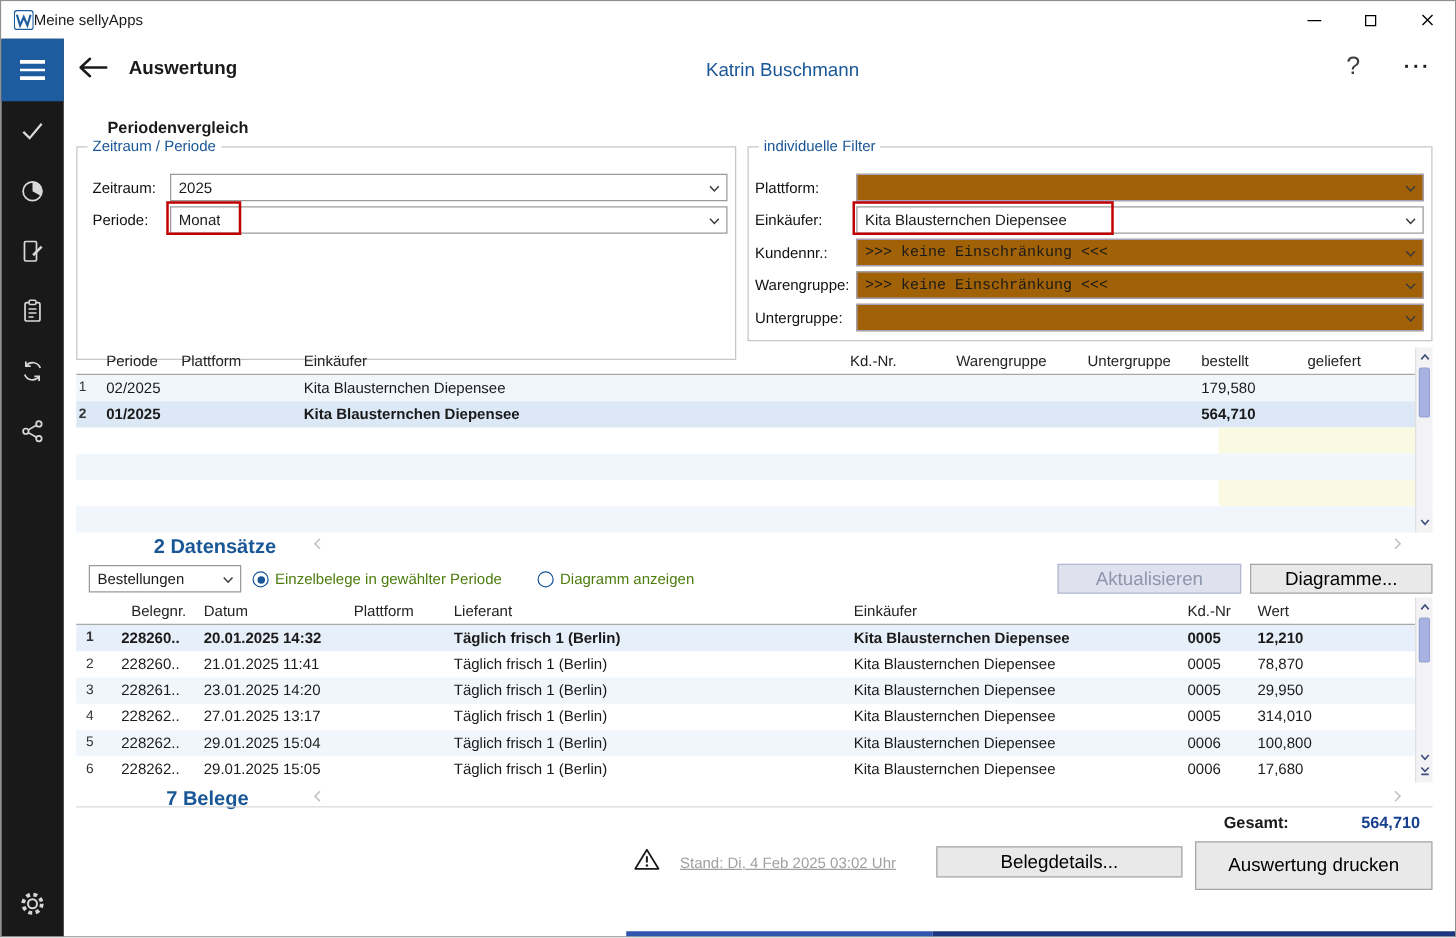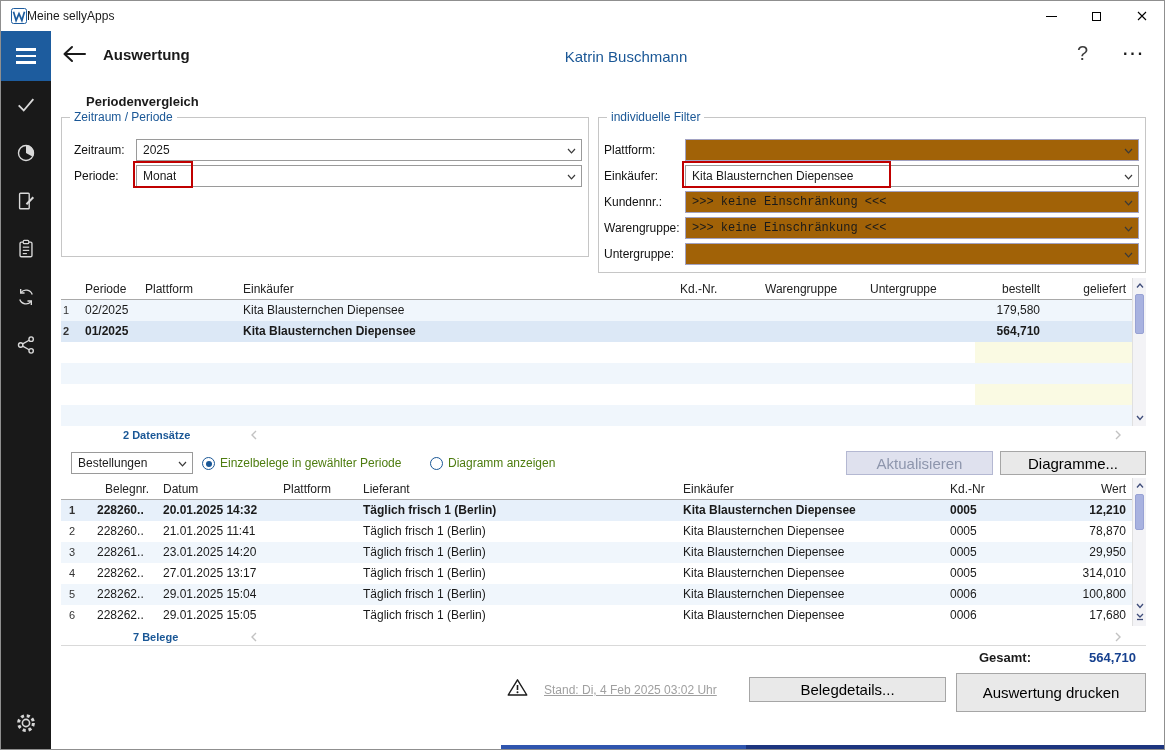--- a/index.html
+++ b/index.html
@@ -44,35 +44,35 @@
   
   .ptable, .dtable { position:absolute; left:60px; width:1085px; height:148px; }
   .pgrid { display:grid; grid-template-columns:20px 60px 98px 437px 85px 105px 95px 85px 86px; width:1071px; }
   .dgrid { display:grid; grid-template-columns:22px 76px 120px 80px 320px 267px 60px 126px; width:1071px; }
   .t-head { height:22px; line-height:22px; border-bottom:1px solid #a9a9a9; font-size:12px; color:#222; }
   .t-head > div { padding-left:4px; white-space:nowrap; overflow:hidden; }
   .t-row { position:relative; height:21px; line-height:21px; font-size:12px; }
   .t-row > div { padding-left:4px; white-space:nowrap; overflow:hidden; }
   .cnum { padding-left:2px !important; font-size:11px; color:#333; }
   .dnum { text-align:right; padding-right:8px !important; padding-left:0 !important; font-size:11px; color:#333; }
-  .tr { text-align:right; padding-right:6px !important; padding-left:0 !important; }
+  .tr { text-align:left; padding-right:6px !important; padding-left:0 !important; }
   .tint { background:#f0f6fc; }
   .sel-up { background:#dce8f6; font-weight:bold; }
   .sel-low { background:#e7f0fa; font-weight:bold; }
   .ycell { position:absolute; right:0; top:0; width:171px; height:100%; background:#fafae3; }
   .pl-head-beleg { padding-left:22px !important; }
   .pl-cell-beleg { padding-left:14px !important; }
 
   
   .vscroll { position:absolute; top:0; right:0; width:14px; background:#f3f3f6; border-left:1px solid #e0e0e0; }
   .vthumb { position:absolute; left:2px; width:9px; background:#a8b2e0; border:1px solid #98a2d4; border-radius:2px; }
   .sarr { position:absolute; left:3px; }
 
   
-  .count-label { font-size:11px; font-weight:bold; color:#1a5796; }
+  .count-label { font-size:16px; font-weight:bold; color:#1a5796; }
   .page-arrow { position:absolute; }
 
   
   .radio { position:absolute; width:13px; height:13px; border:1px solid #1a5796; border-radius:50%; background:#fff; }
   .radio.sel::after { content:""; position:absolute; inset:2.5px; border-radius:50%; background:#1a5796; }
   .radio-label { position:absolute; font-size:12px; color:#4d7c0f; }
   .btn { position:absolute; border:1px solid #a6a6a6; background:#e9e9e9; font-size:15px; color:#000; display:flex; align-items:center; justify-content:center; }
   .btn.disabled { background:#dfe1ee; border-color:#b4b8d2; color:#8e96ad; }
 
   
@@ -168,21 +168,21 @@
   <svg class="abs" style="left:60px;top:44px" width="26" height="18" viewBox="0 0 26 18">
     <path d="M24 9 H3.5 M11 2 L3.5 9 L11 16" fill="none" stroke="#1a1a1a" stroke-width="2" stroke-linecap="round" stroke-linejoin="round"></path>
   </svg>
   <div class="abs page-title" style="left:102px;top:45px">Auswertung</div>
   <div class="abs user-name" style="left:520px;top:47px;width:210px">Katrin Buschmann</div>
   <div class="abs help-glyph" style="left:1076px;top:41px">?</div>
   <div class="abs more-glyph" style="left:1122px;top:44px">···</div>
 
   <div class="abs section-title" style="left:85px;top:93px">Periodenvergleich</div>
 
-  <div class="fieldset" style="left:60px;top:116px;width:528px;height:140px">
+  <div class="fieldset" style="left:60px;top:116px;width:528px;height:171px">
     <span class="legend">Zeitraum / Periode</span>
     <span class="flabel" style="left:12px;top:25px">Zeitraum:</span>
     <div class="combo" style="left:74px;top:21px;width:446px">
       <span class="combo-val">2025</span>
       <svg class="chev" width="9" height="6" viewBox="0 0 9 6">
           <polyline points="1,1 4.5,4.8 8,1" fill="none" stroke="#3a3a3a" stroke-width="1.2"></polyline>
         </svg>
     </div>
     <span class="flabel" style="left:12px;top:51px">Periode:</span>
     <div class="combo" style="left:74px;top:47px;width:446px">

